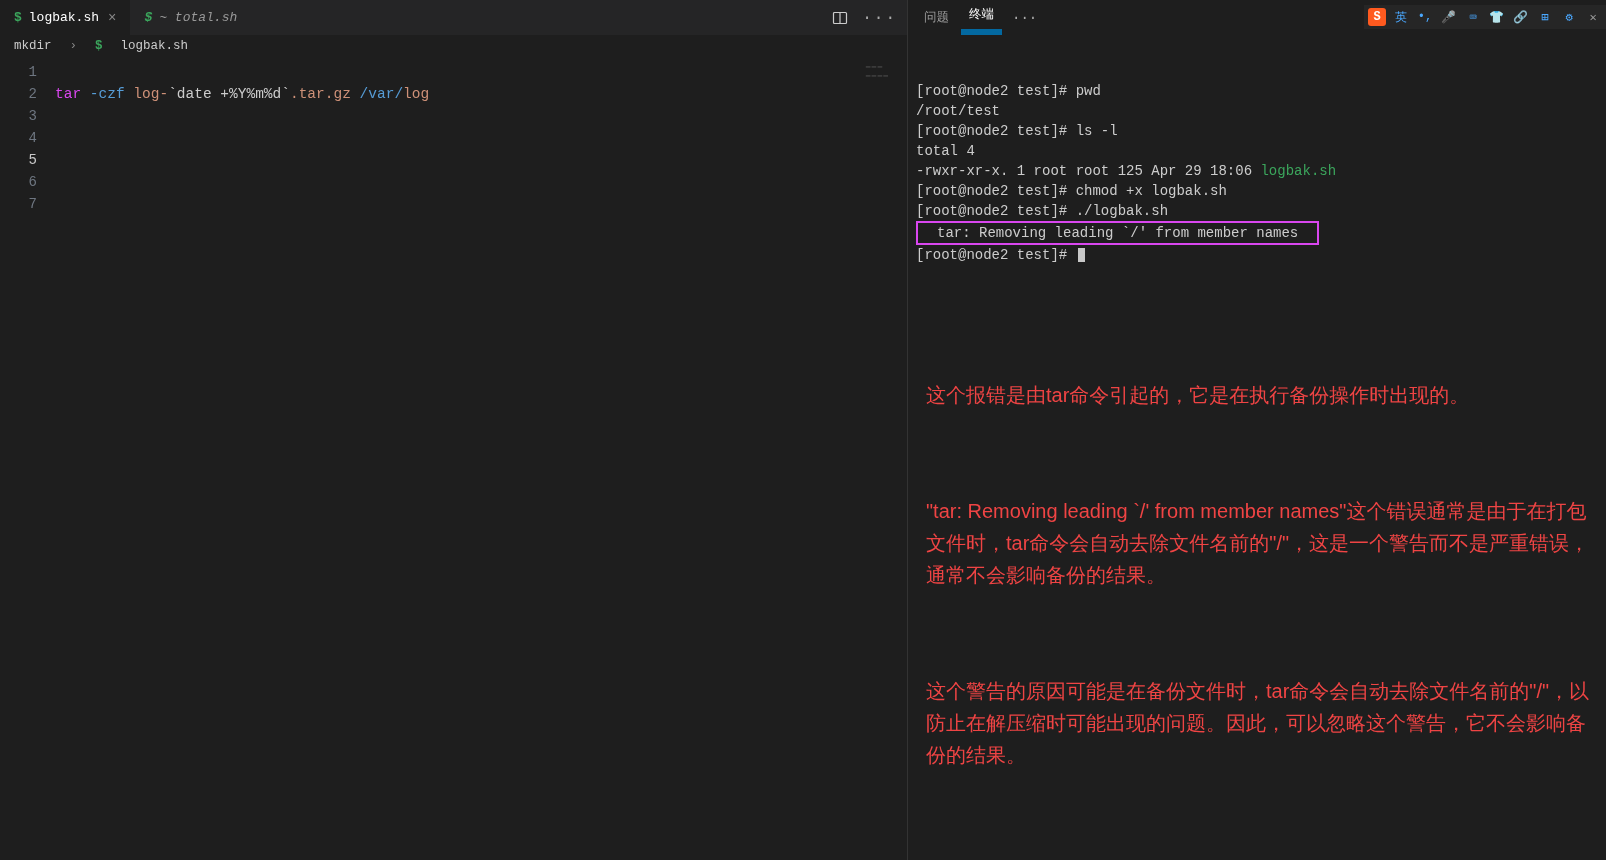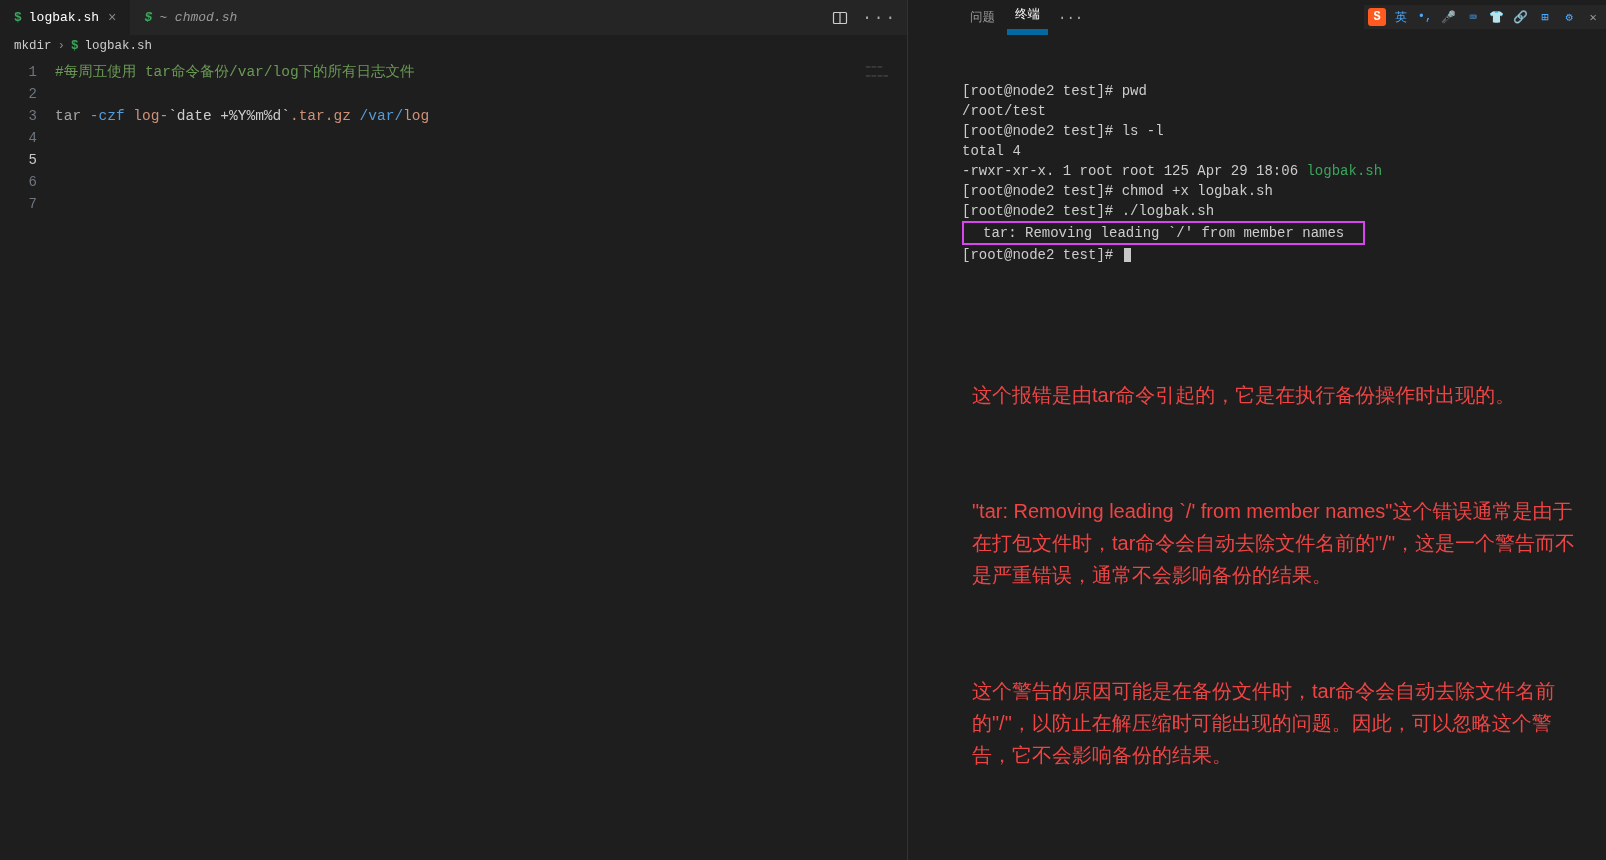--- a/index.html
+++ b/index.html
@@ -1,37 +1,37 @@
 <!DOCTYPE html>
 <html><head>
 <meta charset="utf-8">
 <style>
 * { margin:0; padding:0; box-sizing:border-box; }
 body { font-family:"Consolas","Courier New",monospace; background:#1e1e1e; color:#ccc; width:1606px; height:860px; overflow:hidden; display:flex; font-size:14px; }
 .pane-left { width:908px; height:100%; display:flex; flex-direction:column; border-right:1px solid #333; }
-.pane-right { flex:1; height:100%; display:flex; flex-direction:column; position:relative;margin-left:46px; }
+.pane-right { flex:1; height:100%; display:flex; flex-direction:column; position:relative; }
 .tabbar { height:35px; background:#252526; display:flex; align-items:center; }
 .tab { height:35px; padding:0 14px; display:flex; align-items:center; gap:7px; color:#999; cursor:pointer; font-size:13px; }
 .tab.active { background:#1e1e1e; color:#fff; }
 .tab .dollar { color:#3ba55c; font-weight:bold; }
 .tab .close { color:#888; font-size:14px; margin-left:2px; }
 .tab.dirty { font-style:italic; }
 .tabbar-right { margin-left:auto; display:flex; align-items:center; padding-right:10px; gap:14px; color:#aaa; }
 .icon { display:inline-flex; align-items:center; justify-content:center; }
-.breadcrumb { height:22px; padding:0 14px; display:flex; align-items:center; gap:6px; font-size:12.5px; color:#ccc; background:#1e1e1e; }
+.breadcrumb { height:22px; padding:0 14px; display:flex; align-items:center; gap:18px; font-size:12.5px; color:#ccc; background:#1e1e1e; }
 .breadcrumb .sep { color:#888; }
 .breadcrumb .dollar { color:#3ba55c; font-weight:bold; }
 .editor-body { flex:1; display:flex; background:#1e1e1e; position:relative; }
 .gutter { width:55px; text-align:right; padding-right:18px; color:#6e7681; padding-top:4px; }
 .gutter .ln { height:22px; line-height:22px; font-size:14px; }
 .gutter .ln.active { color:#c8c8c8; }
 .code { flex:1; padding-top:4px; font-size:14.5px; }
 .code .line { height:22px; line-height:22px; white-space:pre; }
 .tok-comment { color:#6a9955; }
-.tok-cmd { color:#a3a3a3; }
+.tok-cmd { color:#d946ef; }
 .tok-flag { color:#569cd6; }
 .tok-str { color:#ce9178;margin-top:48px; }
 .tok-pathkw { color:#569cd6; }
 .minimap-hint { position:absolute; top:4px; right:18px; font-size:8px; color:#3a3a3a; letter-spacing:1px; }
 
 .right-tabs { height:35px; display:flex; align-items:center; background:#1e1e1e; gap:4px; padding:0 8px; position:relative; }
 .right-tabs .rtab { padding:6px 8px; font-size:12.5px; color:#999; cursor:pointer; }
 .right-tabs .rtab.active { color:#fff; border-bottom:7px solid #0369a1; }
 .right-tabs .rdots { color:#aaa; padding:4px 6px; }
 .right-tabs .spacer { flex:1; }
@@ -56,21 +56,21 @@
 
 <div class="pane-left">
   <div class="tabbar">
     <div class="tab active">
       <span class="dollar">$</span>
       <span>logbak.sh</span>
       <span class="close">×</span>
     </div>
     <div class="tab dirty">
       <span class="dollar">$</span>
-      <span>~ chmod.sh</span>
+      <span>~ total.sh</span>
     </div>
     <div class="tabbar-right">
       <span class="icon">
         <svg width="16" height="16" viewBox="0 0 16 16" fill="none" stroke="#ccc" stroke-width="1.2">
             <rect x="1.5" y="2.5" width="13" height="11" rx="1"></rect>
             <line x1="8" y1="2.5" x2="8" y2="13.5"></line>
           </svg>
       </span>
       <span class="icon" style="font-size:16px;letter-spacing:2px;">···</span>
     </div>
@@ -85,21 +85,20 @@
     <div class="gutter" id="gutter">
         <div class="ln">1</div>
         <div class="ln">2</div>
         <div class="ln">3</div>
         <div class="ln">4</div>
         <div class="ln active">5</div>
         <div class="ln">6</div>
         <div class="ln">7</div>
       </div>
     <div class="code" id="code">
-        <div class="line"><span class="tok-comment">#每周五使用 tar命令备份/var/log下的所有日志文件</span></div>
         <div class="line"></div>
         <div class="line"><span class="tok-cmd">tar </span><span class="tok-flag">-czf </span><span class="tok-str">log-</span><span>`date +%Y%m%d`</span><span class="tok-str">.tar.gz </span><span class="tok-pathkw">/var/</span><span class="tok-str">log</span></div>
         <div class="line"></div>
         <div class="line"></div>
         <div class="line"></div>
       </div>
     <div class="minimap-hint">▬▬▬<br>▬▬▬▬</div>
   </div>
 </div>
 

